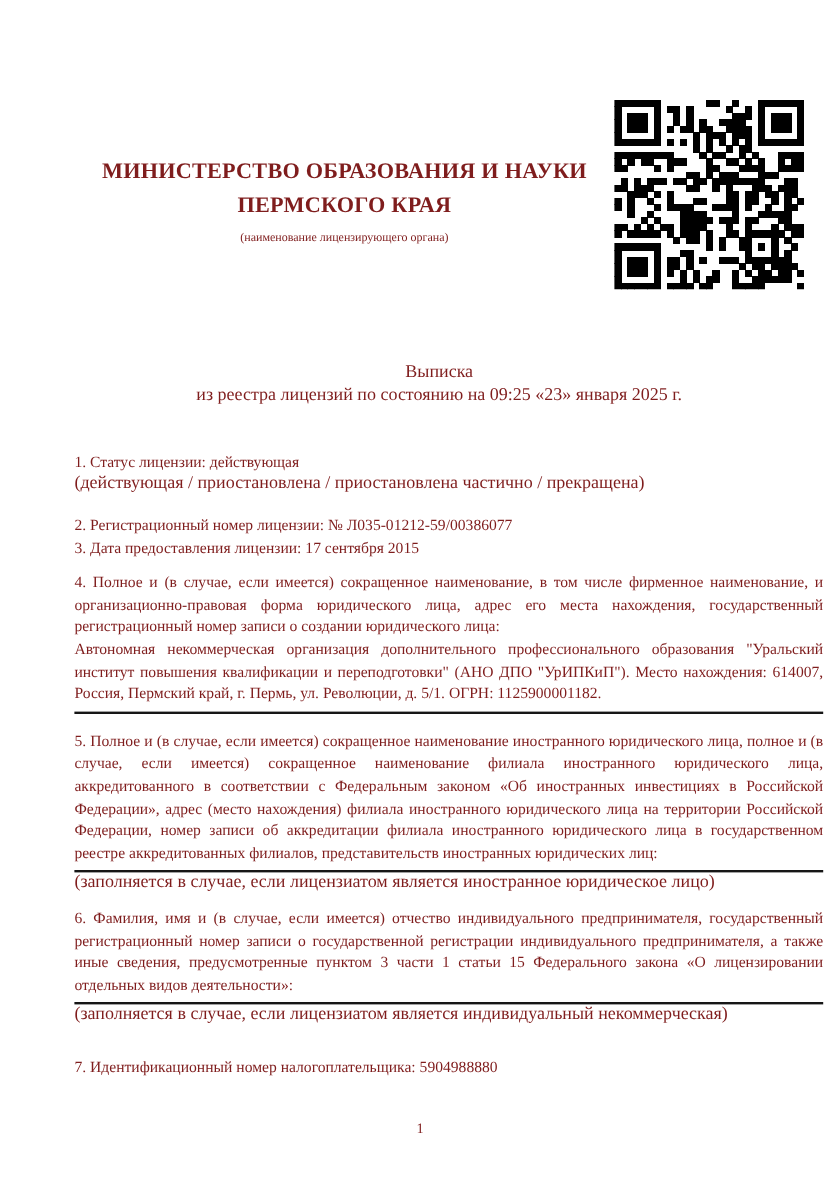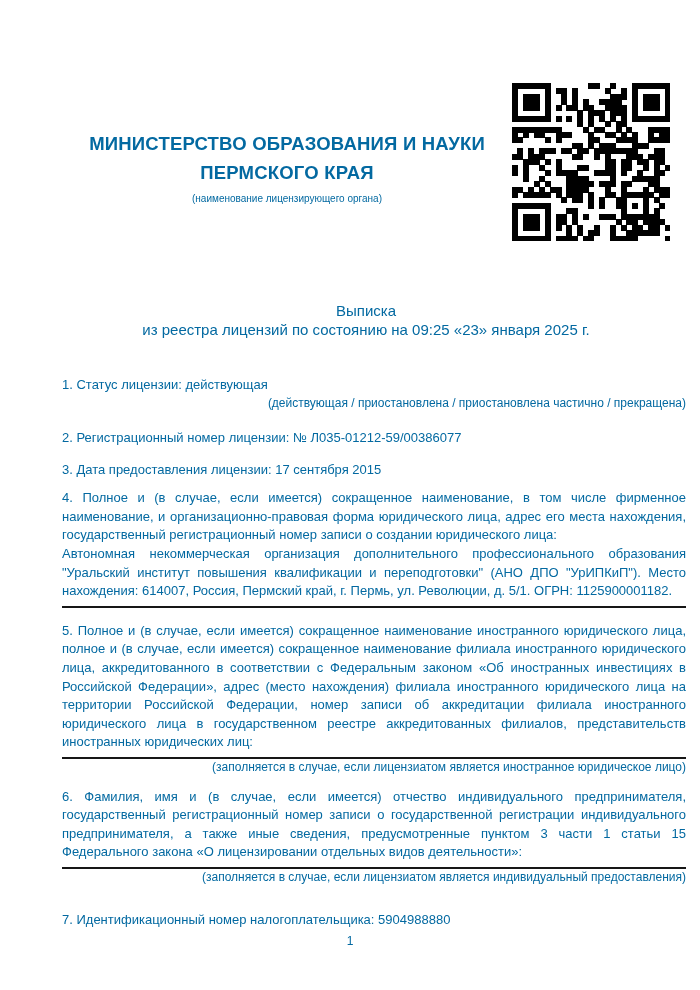--- a/index.html
+++ b/index.html
@@ -1,36 +1,36 @@
 <!DOCTYPE html>
 <html><head>
 <meta charset="utf-8">
 <style>
   html,body{margin:0;padding:0;background:#ffffff;}
   .page{
-    position:relative;width:700px;height:990px;background:#ffffff;color:#0369a1;
-    font-family:Liberation Sans, sans-serif;overflow:hidden;
+    position:relative;width:700px;height:990px;background:#ffffff;color:#7f1d1d;
+    font-family:Liberation Serif, serif;overflow:hidden;
   }
   .header{display:flex;align-items:flex-start;padding:83px 30px 0 62px;}
   .header-left{flex:1;text-align:center;padding-top:46px;}
   .ministry{font-weight:bold;font-size:18.5px;line-height:29px;letter-spacing:.2px;}
   .org-caption{font-size:10px;line-height:13px;margin-top:5px;}
   .qr-wrap{flex:0 0 auto;width:158px;height:158px;}
   .qr-wrap svg{display:block;}
   .doc-title{margin:60px 30px 0 62px;text-align:center;font-size:15px;line-height:19px;}
   .content{padding:0 14px 0 62px;}
   .line-item{font-size:13px;line-height:18.6px;}
   .para{font-size:13px;line-height:18.6px;text-align:justify;margin:0;}
-  .small-note{font-size:12px;line-height:12.5px;text-align:right;}
+  .small-note{font-size:15px;line-height:12.5px;text-align:left;}
   .rule{border-top:2px solid #161616;height:0;margin-top:5px;}
   .note-after-rule{margin-top:2px;}
   .sec1{margin-top:37px;}
   .sec1 .small-note{margin-top:2px;}
   .sec2{margin-top:20px;}
-  .sec3{margin-top:13px;}
+  .sec3{}
   .sec4{margin-top:10px;}
   .sec5{margin-top:14px;}
   .sec6{margin-top:14px;}
   .sec7{margin-top:28px;}
   .page-number{position:absolute;left:0;right:0;bottom:42px;text-align:center;font-size:12px;}
 </style>
 </head>
 <body>
 
 <div class="page">
@@ -495,21 +495,21 @@
 
     <div class="sec5">
       <p class="para">5. Полное и (в случае, если имеется) сокращенное наименование иностранного юридического лица, полное и (в случае, если имеется) сокращенное наименование филиала иностранного юридического лица, аккредитованного в соответствии с Федеральным законом «Об иностранных инвестициях в Российской Федерации», адрес (место нахождения) филиала иностранного юридического лица на территории Российской Федерации, номер записи об аккредитации филиала иностранного юридического лица в государственном реестре аккредитованных филиалов, представительств иностранных юридических лиц:</p>
       <div class="rule"></div>
       <div class="small-note note-after-rule">(заполняется в случае, если лицензиатом является иностранное юридическое лицо)</div>
     </div>
 
     <div class="sec6">
       <p class="para">6. Фамилия, имя и (в случае, если имеется) отчество индивидуального предпринимателя, государственный регистрационный номер записи о государственной регистрации индивидуального предпринимателя, а также иные сведения, предусмотренные пунктом 3 части 1 статьи 15 Федерального закона «О лицензировании отдельных видов деятельности»:</p>
       <div class="rule"></div>
-      <div class="small-note note-after-rule">(заполняется в случае, если лицензиатом является индивидуальный предоставления)</div>
+      <div class="small-note note-after-rule">(заполняется в случае, если лицензиатом является индивидуальный некоммерческая)</div>
     </div>
 
     <div class="sec7">
       <div class="line-item">7. Идентификационный номер налогоплательщика: 5904988880</div>
     </div>
 
   </div>
 
   <div class="page-number">1</div>
 

